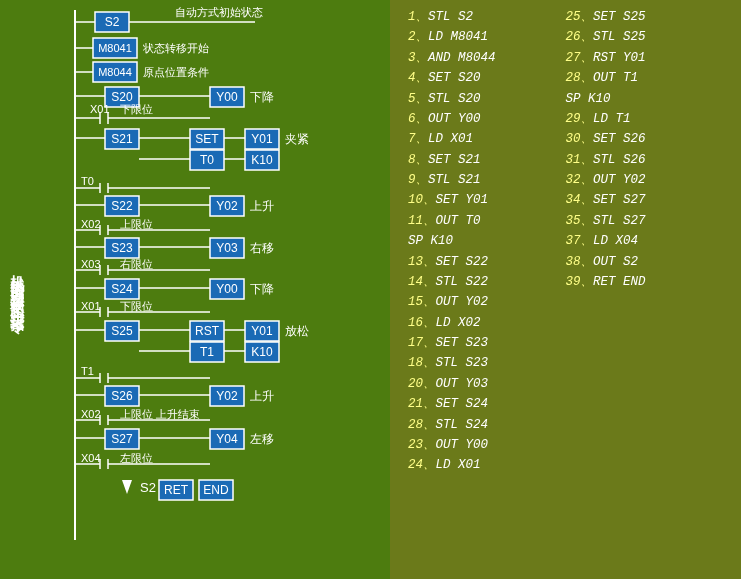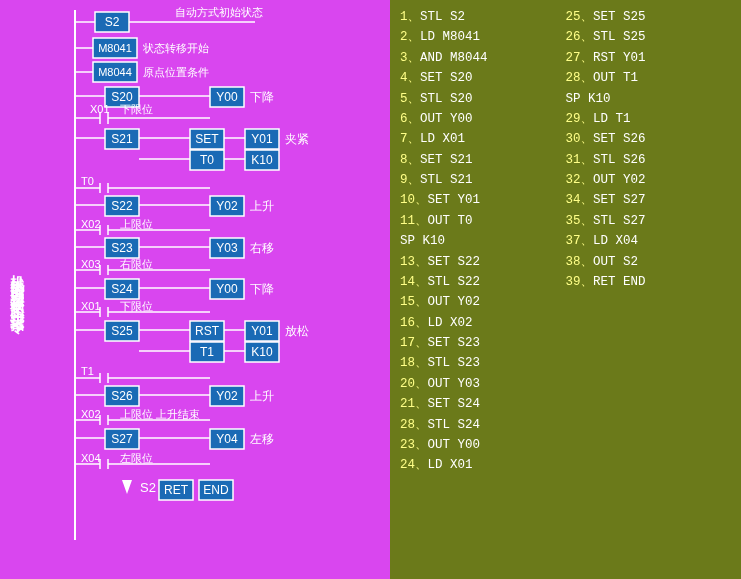--- a/index.html
+++ b/index.html
@@ -8,33 +8,34 @@
       height: 579px;
       display: flex;
       font-family: 'SimHei', 'Microsoft YaHei', sans-serif;
       overflow: hidden;
     }
 
     
     #left-panel {
       width: 390px;
       height: 579px;
-      background: #d946ef;
+      background: #4d7c0f;
       position: relative;
       overflow: hidden;
     }
 
     
     #right-panel {
       width: 351px;
       height: 579px;
       background: #6b7a1a;
-      padding: 8px 10px;
+      padding: 8px 18px;
       display: flex;
       flex-direction: column;
+      font-style: italic;
     }
 
     
     #vertical-title {
       position: absolute;
       left: 4px;
       top: 0;
       width: 28px;
       height: 579px;
       display: flex;

